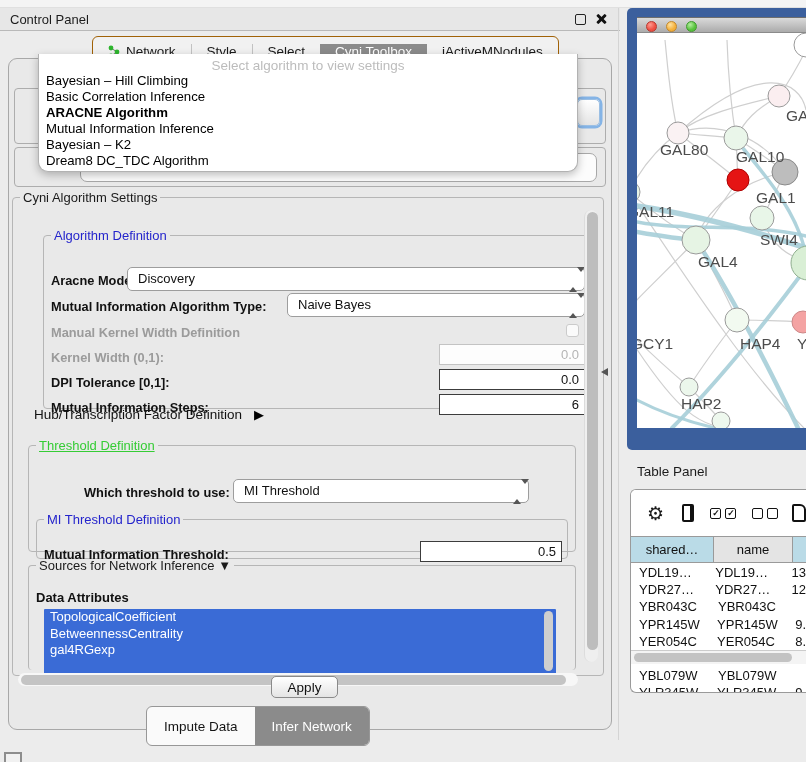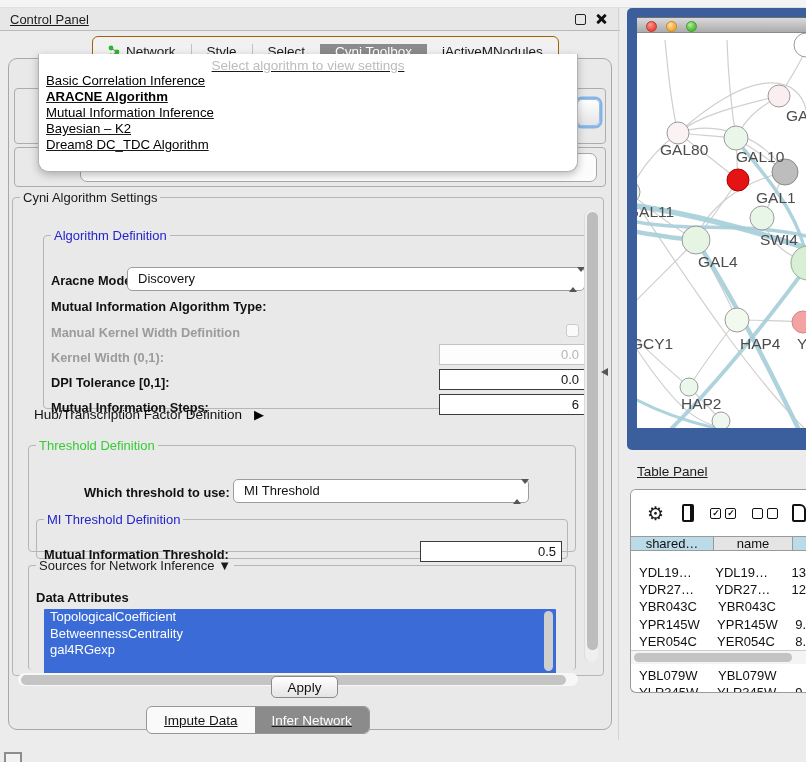--- a/index.html
+++ b/index.html
@@ -3,21 +3,21 @@
 <meta charset="utf-8">
 <style>
   * { margin:0; padding:0; box-sizing:border-box; }
   html,body { width:806px; height:762px; }
   body {
     position:relative; overflow:hidden;
     background:#ececec;
     font-family:"Liberation Sans", sans-serif;
     font-size:13px; color:#1a1a1a;
   }
-  .abs { position:absolute;text-decoration:underline; }
+  .abs { position:absolute; }
 
   
   .top-strip { left:0; top:0; width:806px; height:8px; background:#f4f4f4; border-bottom:1px solid #e0e0e0; }
   .cp-titlebar { left:0; top:8px; width:620px; height:23px; background:#e7e7e7; border-bottom:1px solid #b9b9b9;
     display:flex; align-items:center; }
   .cp-title { margin-left:10px; font-size:13px; color:#1c1c1c; }
   .float-ico { position:absolute; left:575px; top:6px; width:11px; height:11px; border:1.5px solid #222; border-radius:2px; }
   .close-ico { position:absolute; left:595px; top:5px; width:12px; height:12px; }
   .close-ico::before,.close-ico::after { content:""; position:absolute; left:5px; top:0; width:3px; height:12px; background:#111; border-radius:1px; }
   .close-ico::before { transform:rotate(45deg); }
@@ -50,21 +50,21 @@
     border:1px solid #9bbfe4; border-radius:5px; background:linear-gradient(#ffffff,#e4e4e4);
     box-shadow:0 0 0 2.5px #85b4e6; }
   .ghost-field { position:absolute; left:65px; top:5px; right:8px; height:29px;
     border:1px solid #a8a8a8; border-radius:7px; background:#fcfcfc; }
 
   
   fieldset { position:absolute; border:1px solid #b6b6b6; border-radius:4px; }
   legend { margin-left:7px; padding:0 3px; font-size:13px; white-space:nowrap; }
   legend.t-black { color:#1a1a1a; }
   legend.t-blue  { color:#2424cc; }
-  legend.t-green { color:#35cc35; }
+  legend.t-green { color:#35cc35;text-decoration:underline; }
 
   .form-label { position:absolute; font-size:12.8px; font-weight:bold; color:#111; white-space:nowrap; }
   .form-label.dis { color:#9b9b9b; }
 
   .combo { position:absolute; background:#fff; border:1px solid #9d9d9d; border-radius:5px; }
   .combo-text { position:absolute; left:10px; top:3px; font-size:13px; color:#111; }
   .combo-arrows { position:absolute; right:7px; top:4px; width:8px; }
   .tri-up { width:0; height:0; border-left:4px solid transparent; border-right:4px solid transparent; border-bottom:5px solid #555; margin-bottom:3px; }
   .tri-dn { width:0; height:0; border-left:4px solid transparent; border-right:4px solid transparent; border-top:5px solid #555; }
 
@@ -85,21 +85,21 @@
   
   .vscroll { position:absolute; width:14px; background:#efefef; border-left:1px solid #dcdcdc; border-radius:7px; }
   .vthumb { position:absolute; left:1.5px; width:11px; background:#bdbdbd; border-radius:6px; }
   .hscroll { position:absolute; height:13px; background:#f7f7f7; border-radius:7px; }
   .hthumb { position:absolute; top:1.5px; height:10px; background:#c4c4c4; border-radius:6px; }
 
   
   .apply-btn { position:absolute; left:271px; top:676px; width:67px; height:22px;
     border:1px solid #8a8a8a; border-radius:5px; background:linear-gradient(#ffffff,#e4e4e4);
     font-family:"Liberation Sans",sans-serif; font-size:13.5px; color:#111; }
-  .bottomtabs { left:146px; top:706px; height:28px; display:flex; align-items:stretch;
+  .bottomtabs { left:146px; top:706px; height:40px; display:flex; align-items:stretch;
     border:1px solid #979797; border-radius:6px; overflow:hidden; background:#fafafa; z-index:5; }
   .btab { display:flex; align-items:center; padding:0 17px; font-size:13.5px; color:#141414; border-left:1px solid #c2c2c2; }
   .btab:first-child { border-left:none; }
   .btab.selected { background:#8b8b8b; color:#fff; border-left:none; }
 
   .mini-square { left:4px; top:752px; width:18px; height:16px; border:2px solid #8d8d8d; background:#f1f1f1; }
 
   .cursor-arrow { left:601px; top:368px; width:0; height:0;
     border-top:4px solid transparent; border-bottom:4px solid transparent; border-right:7px solid #555; }
 
@@ -118,21 +118,21 @@
   .tp-title { left:637px; top:464px; font-size:13.5px; color:#1b1b1b; }
   .table-box { left:630px; top:489px; width:176px; height:204px; background:#fff;
     border:1px solid #9a9a9a; border-radius:6px 0 0 6px; border-right:none; overflow:hidden; }
   .tp-toolbar { position:absolute; left:0; top:0; width:100%; height:46px; display:flex; align-items:center; background:#fff; }
   .gear { margin-left:16px; font-size:19px; color:#1a1a1a; line-height:1; }
   .colsplit { margin-left:18px; width:18px; height:18px; border:2px solid #111; border-radius:2px; position:relative; }
   .colsplit::after { content:""; position:absolute; left:6px; top:0; width:2px; height:14px; background:#111; }
   .cb-pair { margin-left:16px; display:flex; gap:4px; }
   .cb { width:11px; height:11px; border:1.5px solid #111; border-radius:2px; font-size:9px; line-height:9px; text-align:center; color:#111; font-weight:bold; }
   .doc-part { margin-left:14px; width:20px; height:18px; border:2px solid #111; border-radius:2px 6px 2px 2px; }
-  .tp-header { position:absolute; left:0; top:46px; width:100%; height:15px; display:flex;
+  .tp-header { position:absolute; left:0; top:46px; width:100%; height:27px; display:flex;
     border-top:1px solid #9a9a9a; border-bottom:1px solid #9a9a9a; }
   .th { display:flex; align-items:center; justify-content:center; font-size:13px; color:#111; border-right:1px solid #9a9a9a; }
   .th.c1 { width:83px; background:#badbe7; }
   .th.c2 { width:79px; background:#e4e4e4; }
   .th.c3 { flex:1; background:#badbe7; border-right:none; }
   .tp-rows { position:absolute; left:0; top:74px; width:100%; height:86px;  }
   .tr { display:flex; height:17.2px; align-items:center; }
   .td { font-size:13px; color:#111; white-space:nowrap; overflow:visible; }
   .td.c1 { width:83px; padding-left:8px; }
   .td.c2 { width:79px; padding-left:4px; }
@@ -183,40 +183,45 @@
 
 <div class="abs ghost-box" style="left:14px; top:88px; width:592px; height:56px;">
   <div class="ghost-combo-btn"></div>
 </div>
 <div class="abs ghost-box" style="left:14px; top:147px; width:592px; height:40px;">
   <div class="ghost-field"></div>
 </div>
 
 <div class="abs dropdown">
   <div class="dd-header">Select algorithm to view settings</div>
+  <div class="dd-item">Bayesian – Hill Climbing</div>
   <div class="dd-item">Basic Correlation Inference</div>
   <div class="dd-item bold">ARACNE Algorithm</div>
   <div class="dd-item">Mutual Information Inference</div>
   <div class="dd-item">Bayesian – K2</div>
   <div class="dd-item">Dream8 DC_TDC Algorithm</div>
 </div>
 
 <fieldset style="left:12px; top:190px; width:592px; height:486px; background:#e9e9e9;">
   <legend class="t-black">Cyni Algorithm Settings</legend>
 
   <fieldset style="left:15px; top:23px; width:548px; height:181px;margin-left:15px;">
     <legend class="t-blue">Algorithm Definition</legend>
 
     <span class="form-label" style="left:7px; top:30px;">Aracne Mode:</span>
     <div class="combo" style="left:83px; top:24px; width:458px; height:24px;">
       <span class="combo-text">Discovery</span>
       <span class="combo-arrows"><span class="tri-up"></span><span class="tri-dn"></span></span>
     </div>
 
     <span class="form-label" style="left:7px; top:56px;">Mutual Information Algorithm Type:</span>
+    <div class="combo" style="left:243px; top:50px; width:298px; height:24px;">
+      <span class="combo-text">Naive Bayes</span>
+      <span class="combo-arrows"><span class="tri-up"></span><span class="tri-dn"></span></span>
+    </div>
 
     <span class="form-label dis" style="left:7px; top:82px;">Manual Kernel Width Definition</span>
     <span class="chk" style="left:522px; top:81px;"></span>
 
     <span class="form-label dis" style="left:7px; top:107px;">Kernel Width (0,1):</span>
     <input class="tf dis" style="left: 395px; top: 101px; width: 146px;" value="0.0">
 
     <span class="form-label" style="left:7px; top:132px;">DPI Tolerance [0,1]:</span>
     <input class="tf" style="left: 395px; top: 126px; width: 146px;" value="0.0">
 

